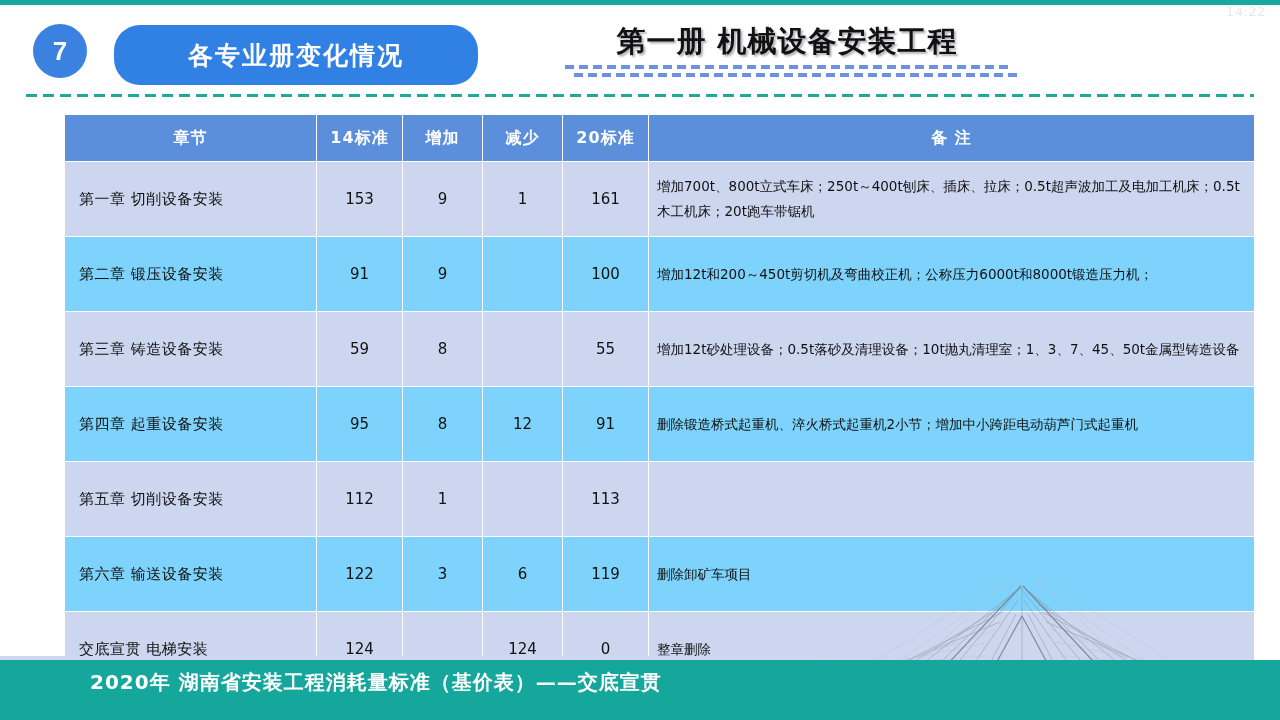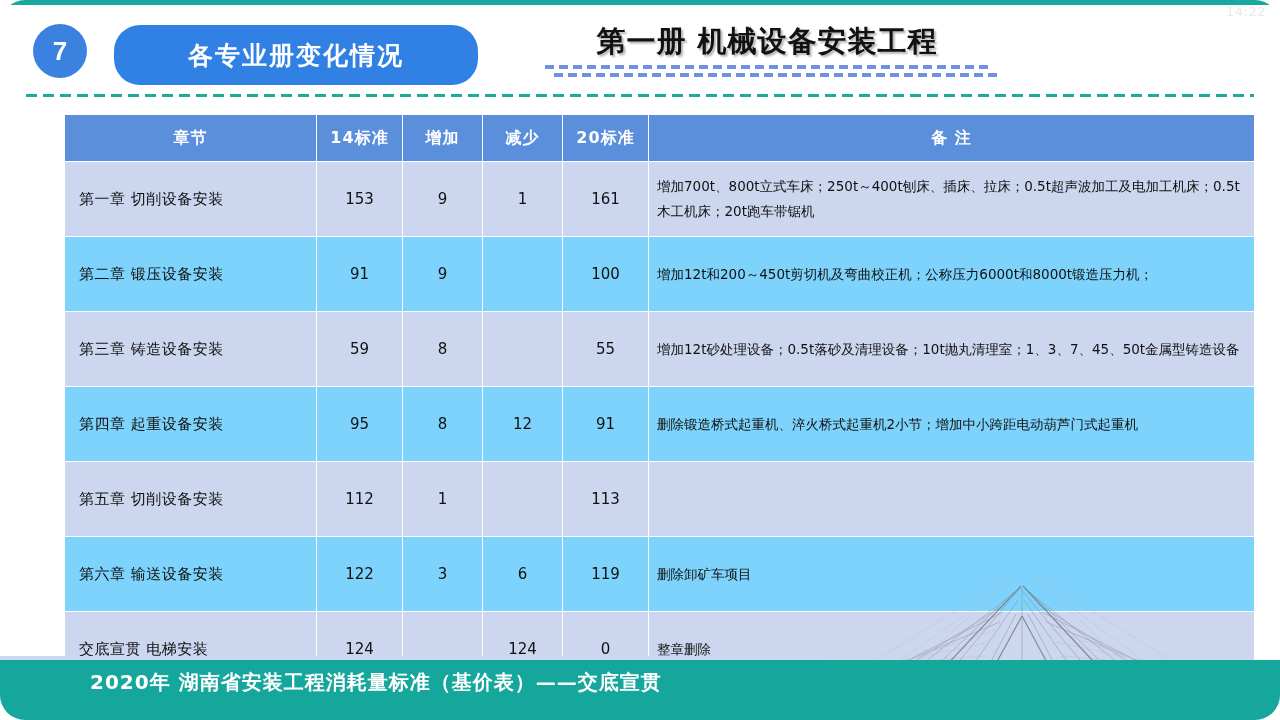--- a/index.html
+++ b/index.html
@@ -2,21 +2,21 @@
 <html><head>
 <meta charset="utf-8">
 <style>
   html,body{margin:0;padding:0;}
   body{
     width:1280px;height:720px;overflow:hidden;
     background:#ffffff;
     font-family:"Liberation Sans","DejaVu Sans",sans-serif;
     position:relative;
   }
-  .slide{position:absolute;inset:0;overflow:hidden;border-radius:25px;}
+  .slide{position:absolute;inset:0;overflow:hidden;}
 
   
   .top-rule{position:absolute;left:0;top:0;width:1280px;height:5px;background:#17a8a0;}
 
   
   .clock{
     position:absolute;right:14px;top:4px;
     font-size:13px;color:#e8e8e8;letter-spacing:.5px;
     font-family:"DejaVu Sans",sans-serif;
   }
@@ -28,21 +28,21 @@
     display:flex;align-items:center;justify-content:center;
     font-size:26px;font-weight:bold;
   }
   .pill{
     position:absolute;left:114px;top:25px;width:364px;height:60px;border-radius:26px;
     background:#3081e3;color:#ffffff;
     display:flex;align-items:center;justify-content:center;
     font-size:25px;font-weight:bold;letter-spacing:2px;
     font-family:"DejaVu Sans",sans-serif;
   }
-  .title-wrap{position:absolute;left:532px;top:22px;width:470px;}
+  .title-wrap{position:absolute;left:552px;top:22px;width:470px;}
   .title{
     font-size:29px;font-weight:bold;color:#111111;letter-spacing:1px;
     text-align:center;white-space:nowrap;
     font-family:"DejaVu Sans",sans-serif;
     text-shadow:2px 2px 2px rgba(120,120,130,.55);
   }
   .title-dash1{
     margin:3px auto 0 auto;width:444px;height:4px;
     background:repeating-linear-gradient(to right,#6f8fe0 0 9px,transparent 9px 14px);
   }

